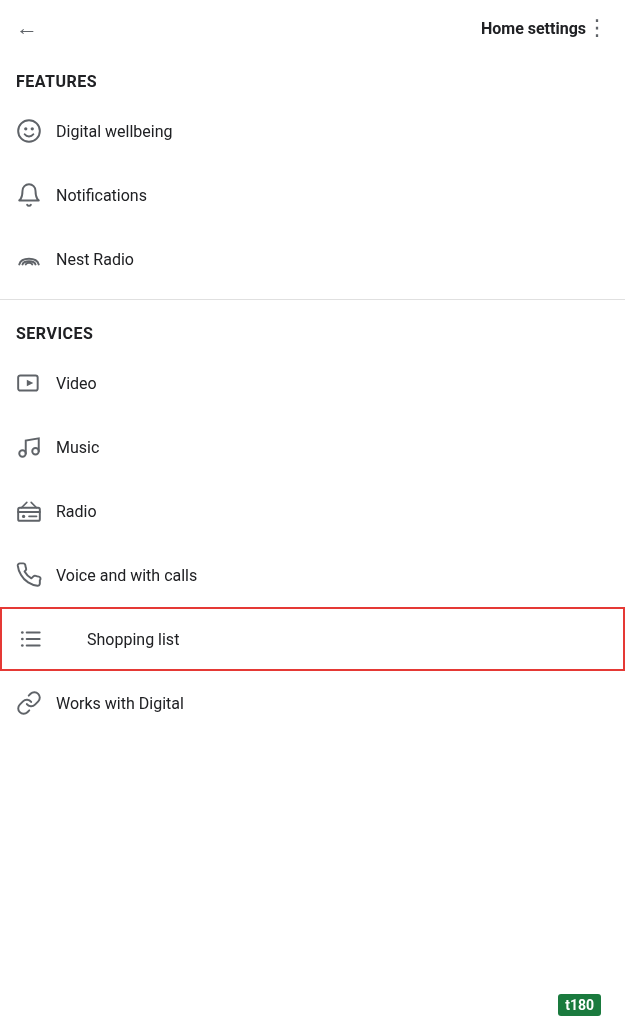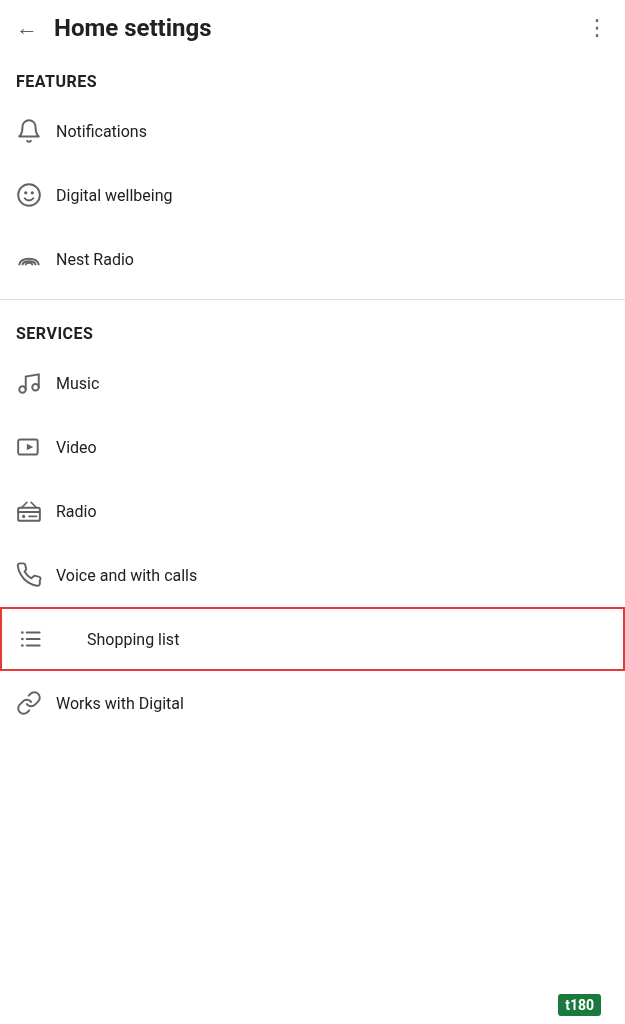--- a/index.html
+++ b/index.html
@@ -22,23 +22,24 @@
     }
     .header-back {
       font-size: 22px;
       color: #5f6368;
       cursor: pointer;
       margin-right: 16px;
       line-height: 1;
     }
     .header-title {
       flex: 1;
-      font-size: 24px;
+      font-size: 16px;
       font-weight: 700;
       color: #202124;
+      text-align: right;
     }
     .header-more {
       font-size: 22px;
       color: #5f6368;
       cursor: pointer;
       letter-spacing: 1px;
       line-height: 1;
     }
 
     
@@ -107,76 +108,76 @@
   <span class="header-back">←</span>
   <span class="header-title">Home settings</span>
   <span class="header-more">⋮</span>
 </div>
 
 <div>
   <div class="section-label">FEATURES</div>
 
   <div class="menu-item">
     <span class="item-icon">
-      <svg width="26" height="26" viewBox="0 0 24 24" fill="none" stroke="#5f6368" stroke-width="1.8" stroke-linecap="round" stroke-linejoin="round">
-        <path d="M18 8A6 6 0 0 0 6 8c0 7-3 9-3 9h18s-3-2-3-9"></path>
-        <path d="M13.73 21a2 2 0 0 1-3.46 0"></path>
-      </svg>
-    </span>
-    <span class="item-label">Notifications</span>
-  </div>
-
-  <div class="menu-item">
-    <span class="item-icon">
       <svg width="26" height="26" viewBox="0 0 24 24" fill="none" stroke="#5f6368" stroke-width="1.8">
         <circle cx="12" cy="12" r="10"></circle>
         <circle cx="9" cy="10" r="1.5" fill="#5f6368" stroke="none"></circle>
         <circle cx="15" cy="10" r="1.5" fill="#5f6368" stroke="none"></circle>
         <path d="M8 15s1.5 2 4 2 4-2 4-2" stroke-linecap="round"></path>
       </svg>
     </span>
     <span class="item-label">Digital wellbeing</span>
   </div>
 
   <div class="menu-item">
     <span class="item-icon">
+      <svg width="26" height="26" viewBox="0 0 24 24" fill="none" stroke="#5f6368" stroke-width="1.8" stroke-linecap="round" stroke-linejoin="round">
+        <path d="M18 8A6 6 0 0 0 6 8c0 7-3 9-3 9h18s-3-2-3-9"></path>
+        <path d="M13.73 21a2 2 0 0 1-3.46 0"></path>
+      </svg>
+    </span>
+    <span class="item-label">Notifications</span>
+  </div>
+
+  <div class="menu-item">
+    <span class="item-icon">
       <svg width="26" height="26" viewBox="0 0 24 24" fill="none" stroke="#5f6368" stroke-width="1.8" stroke-linecap="round">
         <path d="M3 17 C5 10, 19 10, 21 17"></path>
         <path d="M6 17 C7 13, 17 13, 18 17"></path>
         <path d="M9 17 C10 15, 14 15, 15 17"></path>
       </svg>
     </span>
     <span class="item-label">Nest Radio</span>
   </div>
 </div>
 
 <div class="divider"></div>
 
 <div>
   <div class="section-label">SERVICES</div>
 
   <div class="menu-item">
     <span class="item-icon">
+      <svg width="26" height="26" viewBox="0 0 24 24" fill="none" stroke="#5f6368" stroke-width="1.8" stroke-linecap="round" stroke-linejoin="round">
+        <rect x="2" y="5" width="18" height="14" rx="2"></rect>
+        <polygon points="10,9 16,12 10,15" fill="#5f6368" stroke="none"></polygon>
+      </svg>
+    </span>
+    <span class="item-label">Video</span>
+  </div>
+
+  <div class="menu-item">
+    <span class="item-icon">
       <svg width="26" height="26" viewBox="0 0 24 24" fill="none" stroke="#5f6368" stroke-width="1.8" stroke-linecap="round">
         <path d="M9 18V6l12-2v12"></path>
         <circle cx="6" cy="18" r="3" fill="none" stroke="#5f6368" stroke-width="1.8"></circle>
         <circle cx="18" cy="16" r="3" fill="none" stroke="#5f6368" stroke-width="1.8"></circle>
       </svg>
     </span>
     <span class="item-label">Music</span>
-  </div>
-
-  <div class="menu-item">
-    <span class="item-icon">
-      <svg width="26" height="26" viewBox="0 0 24 24" fill="none" stroke="#5f6368" stroke-width="1.8" stroke-linecap="round" stroke-linejoin="round">
-        <rect x="2" y="5" width="18" height="14" rx="2"></rect>
-        <polygon points="10,9 16,12 10,15" fill="#5f6368" stroke="none"></polygon>
-      </svg>
-    </span>
-    <span class="item-label">Video</span>
   </div>
 
   <div class="menu-item">
     <span class="item-icon">
       <svg width="26" height="26" viewBox="0 0 24 24" fill="none" stroke="#5f6368" stroke-width="1.8" stroke-linecap="round" stroke-linejoin="round">
         <rect x="2" y="9" width="20" height="12" rx="1.5"></rect>
         <line x1="2" y1="13" x2="22" y2="13"></line>
         <circle cx="7" cy="17" r="1.5" fill="#5f6368" stroke="none"></circle>
         <line x1="12" y1="17" x2="19" y2="17" stroke-width="1.5"></line>
         <path d="M5 9 L10 4" stroke-width="1.5"></path>

